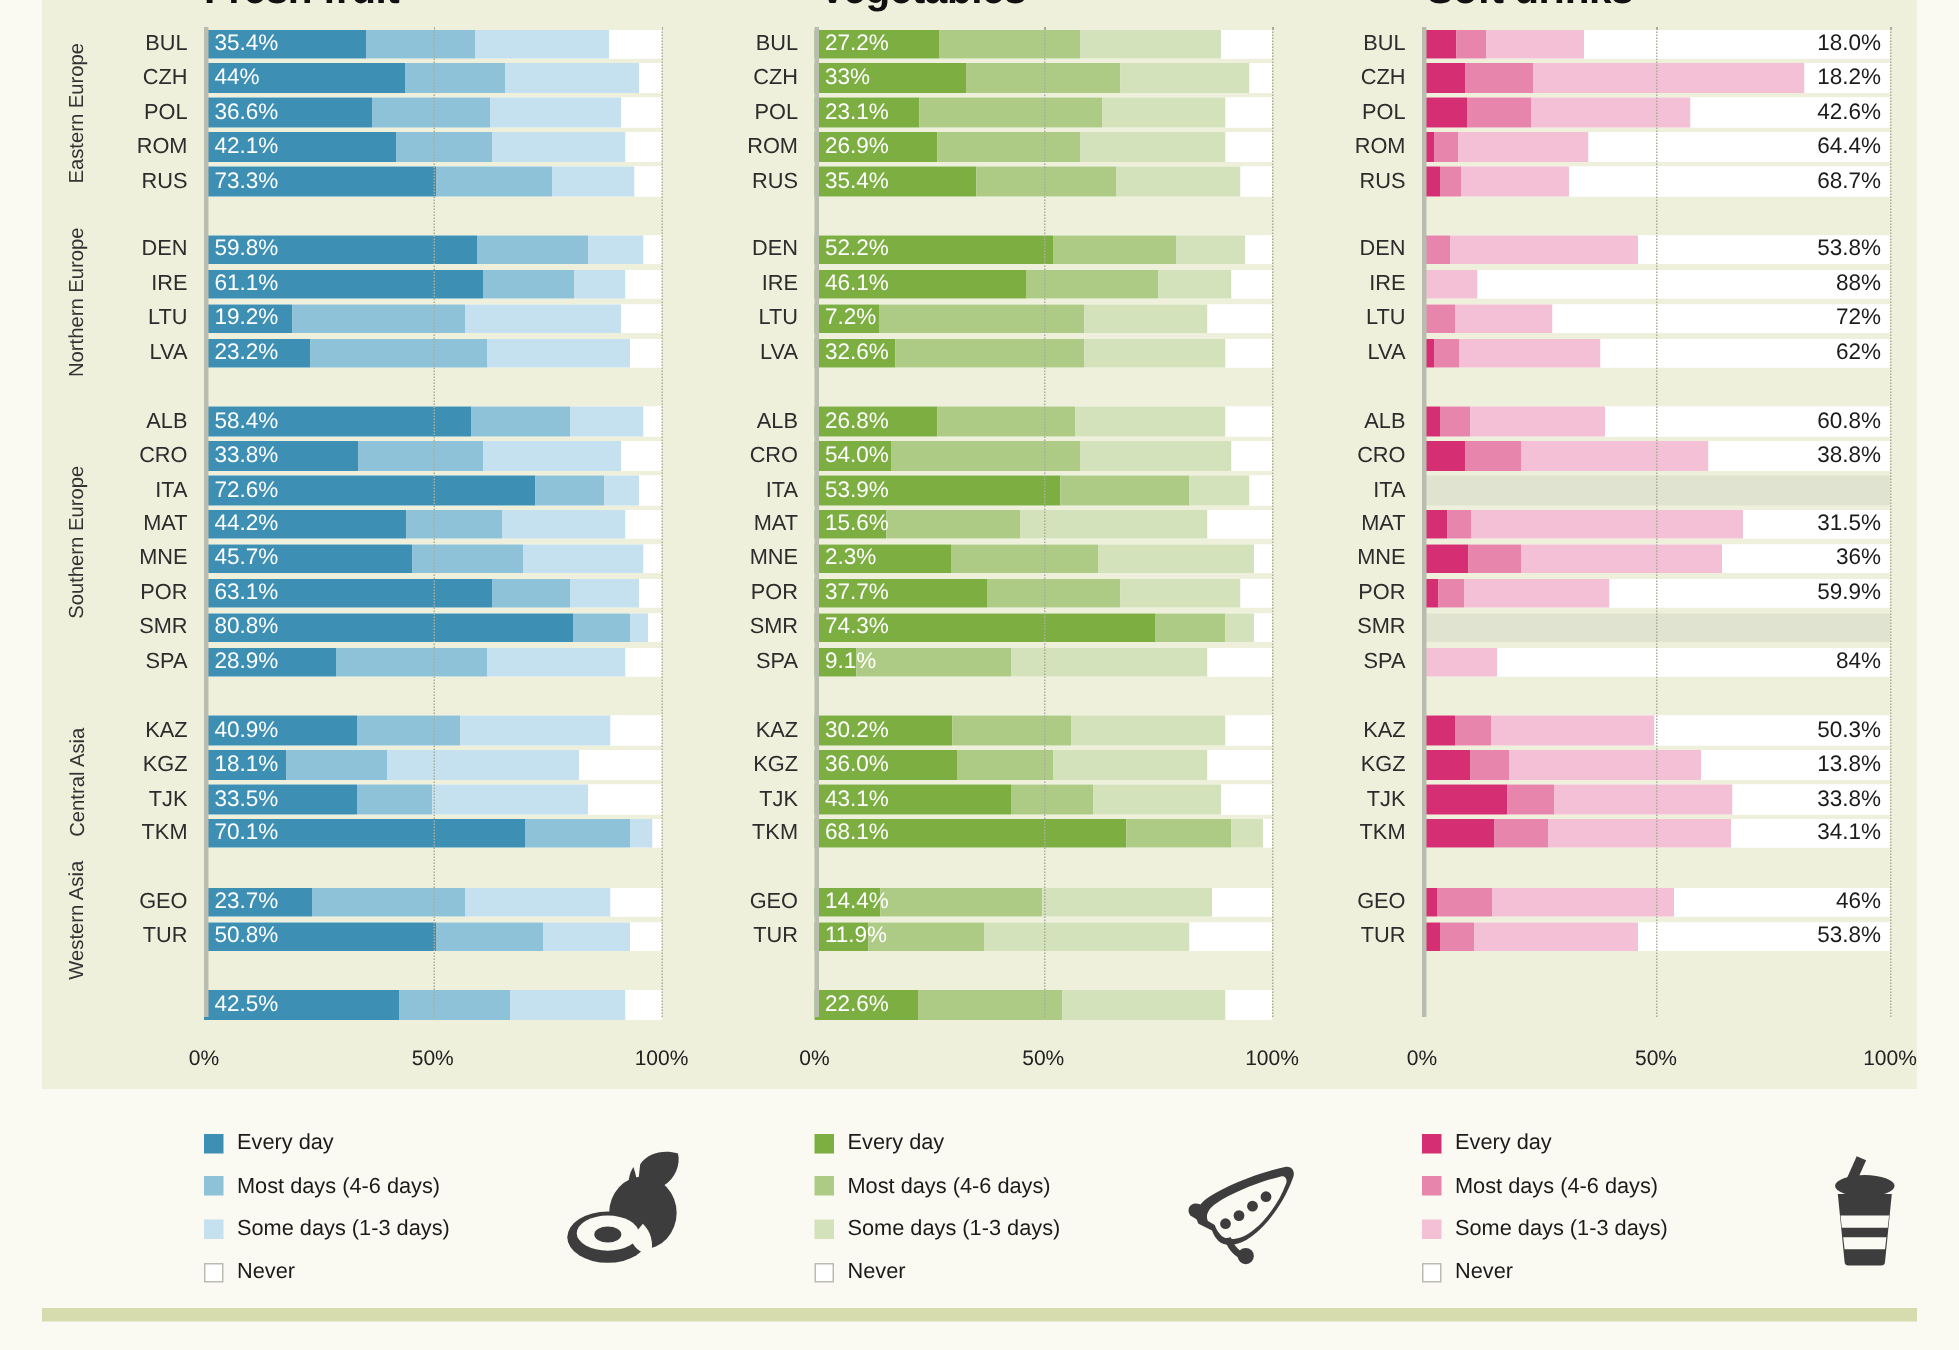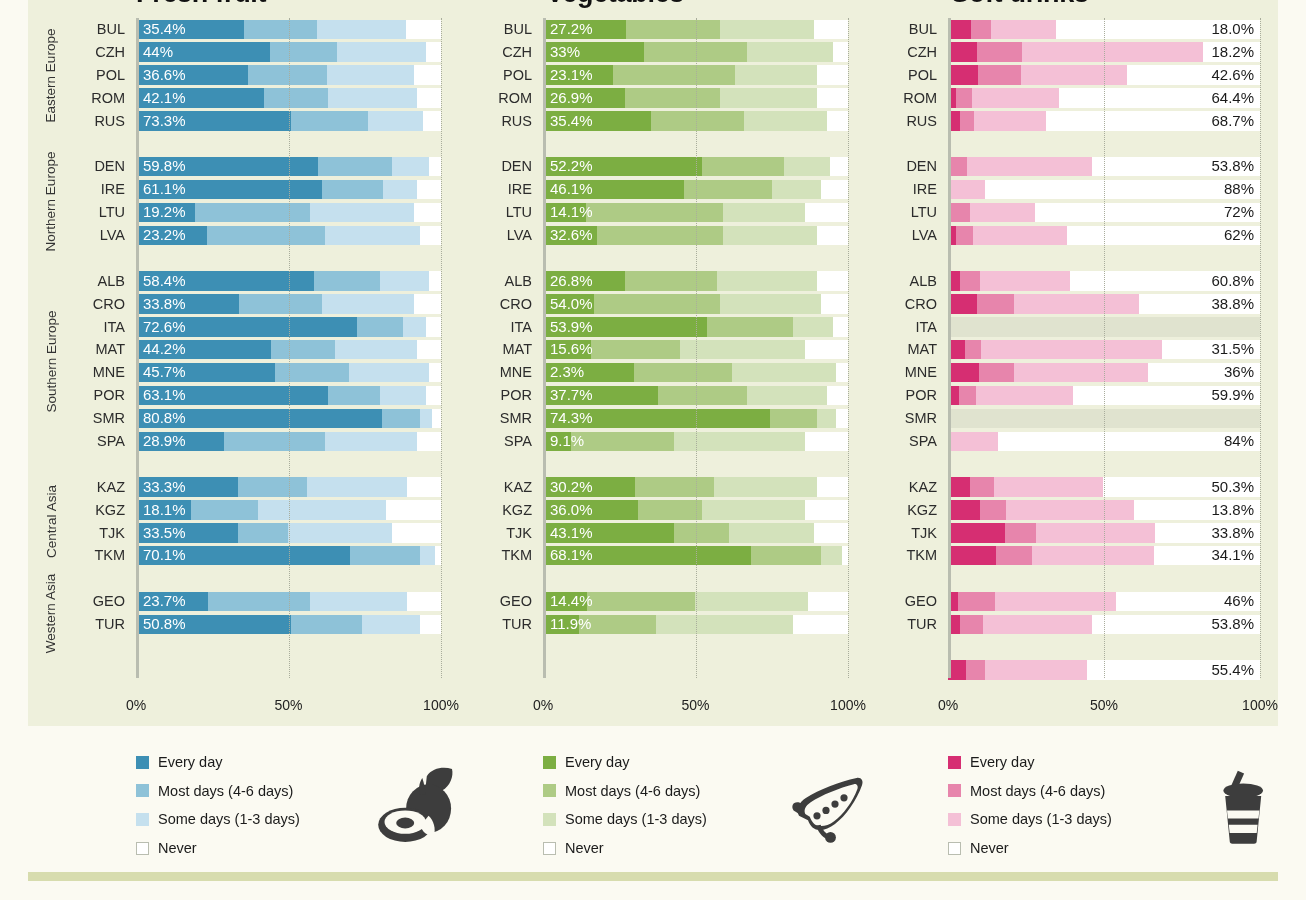--- a/index.html
+++ b/index.html
@@ -347,21 +347,21 @@
         </div>
         <div class="gap"></div>
         <div class="row">
           <div class="rowlabel">KAZ</div>
           <div class="bar">
             <div class="seg" style="width: 33.3%; background: rgb(61, 143, 180);"></div>
             <div class="seg" style="width: 22.7%; background: rgb(142, 194, 216);"></div>
             <div class="seg" style="width: 33%; background: rgb(197, 224, 238);"></div>
             <div class="seg" style="width: 11%; background: rgb(255, 255, 255);"></div>
           </div>
-          <div class="invalue">33.3%</div>
+          <div class="invalue">40.9%</div>
         </div>
         <div class="row">
           <div class="rowlabel">KGZ</div>
           <div class="bar">
             <div class="seg" style="width: 18.1%; background: rgb(61, 143, 180);"></div>
             <div class="seg" style="width: 21.9%; background: rgb(142, 194, 216);"></div>
             <div class="seg" style="width: 42%; background: rgb(197, 224, 238);"></div>
             <div class="seg" style="width: 18%; background: rgb(255, 255, 255);"></div>
           </div>
           <div class="invalue">18.1%</div>
@@ -401,20 +401,30 @@
           <div class="rowlabel">TUR</div>
           <div class="bar">
             <div class="seg" style="width: 50.8%; background: rgb(61, 143, 180);"></div>
             <div class="seg" style="width: 23.2%; background: rgb(142, 194, 216);"></div>
             <div class="seg" style="width: 19%; background: rgb(197, 224, 238);"></div>
             <div class="seg" style="width: 7%; background: rgb(255, 255, 255);"></div>
           </div>
           <div class="invalue">50.8%</div>
         </div>
         <div class="gap"></div>
+        <div class="row">
+          <div class="rowlabel"></div>
+          <div class="bar">
+            <div class="seg" style="width: 42.5%; background: rgb(61, 143, 180);"></div>
+            <div class="seg" style="width: 24.5%; background: rgb(142, 194, 216);"></div>
+            <div class="seg" style="width: 25%; background: rgb(197, 224, 238);"></div>
+            <div class="seg" style="width: 8%; background: rgb(255, 255, 255);"></div>
+          </div>
+          <div class="invalue">42.5%</div>
+        </div>
         <div class="axis-base" style="height: 660px;"></div>
         <div class="gridline g50" style="height: 660px;"></div>
         <div class="gridline g100" style="height: 660px;"></div>
         <div class="ticks">
           <div class="tick t0">0%</div>
           <div class="tick t50">50%</div>
           <div class="tick t100">100%</div>
         </div>
       </div>
       <div class="legend">
@@ -523,21 +533,21 @@
           <div class="invalue">46.1%</div>
         </div>
         <div class="row">
           <div class="rowlabel">LTU</div>
           <div class="bar">
             <div class="seg" style="width: 14.1%; background: rgb(124, 174, 66);"></div>
             <div class="seg" style="width: 44.9%; background: rgb(174, 203, 133);"></div>
             <div class="seg" style="width: 27%; background: rgb(211, 226, 187);"></div>
             <div class="seg" style="width: 14%; background: rgb(255, 255, 255);"></div>
           </div>
-          <div class="invalue">14.1%</div>
+          <div class="invalue">7.2%</div>
         </div>
         <div class="row">
           <div class="rowlabel">LVA</div>
           <div class="bar">
             <div class="seg" style="width: 17.8%; background: rgb(124, 174, 66);"></div>
             <div class="seg" style="width: 41.2%; background: rgb(174, 203, 133);"></div>
             <div class="seg" style="width: 31%; background: rgb(211, 226, 187);"></div>
             <div class="seg" style="width: 10%; background: rgb(255, 255, 255);"></div>
           </div>
           <div class="invalue">32.6%</div>
@@ -679,20 +689,30 @@
           <div class="rowlabel">TUR</div>
           <div class="bar">
             <div class="seg" style="width: 11.9%; background: rgb(124, 174, 66);"></div>
             <div class="seg" style="width: 25.1%; background: rgb(174, 203, 133);"></div>
             <div class="seg" style="width: 45%; background: rgb(211, 226, 187);"></div>
             <div class="seg" style="width: 18%; background: rgb(255, 255, 255);"></div>
           </div>
           <div class="invalue">11.9%</div>
         </div>
         <div class="gap"></div>
+        <div class="row">
+          <div class="rowlabel"></div>
+          <div class="bar">
+            <div class="seg" style="width: 22.6%; background: rgb(124, 174, 66);"></div>
+            <div class="seg" style="width: 31.4%; background: rgb(174, 203, 133);"></div>
+            <div class="seg" style="width: 36%; background: rgb(211, 226, 187);"></div>
+            <div class="seg" style="width: 10%; background: rgb(255, 255, 255);"></div>
+          </div>
+          <div class="invalue">22.6%</div>
+        </div>
         <div class="axis-base" style="height: 660px;"></div>
         <div class="gridline g50" style="height: 660px;"></div>
         <div class="gridline g100" style="height: 660px;"></div>
         <div class="ticks">
           <div class="tick t0">0%</div>
           <div class="tick t50">50%</div>
           <div class="tick t100">100%</div>
         </div>
       </div>
       <div class="legend">
@@ -947,30 +967,20 @@
           <div class="rowlabel">TUR</div>
           <div class="bar">
             <div class="seg" style="width: 4%; background: rgb(214, 46, 114);"></div>
             <div class="seg" style="width: 7.2%; background: rgb(231, 133, 172);"></div>
             <div class="seg" style="width: 35%; background: rgb(244, 192, 214);"></div>
             <div class="seg" style="width: 53.8%; background: rgb(255, 255, 255);"></div>
           </div>
           <div class="outvalue">53.8%</div>
         </div>
         <div class="gap"></div>
-        <div class="row">
-          <div class="rowlabel"></div>
-          <div class="bar">
-            <div class="seg" style="width: 5.8%; background: rgb(214, 46, 114);"></div>
-            <div class="seg" style="width: 6.2%; background: rgb(231, 133, 172);"></div>
-            <div class="seg" style="width: 32.6%; background: rgb(244, 192, 214);"></div>
-            <div class="seg" style="width: 55.4%; background: rgb(255, 255, 255);"></div>
-          </div>
-          <div class="outvalue">55.4%</div>
-        </div>
         <div class="axis-base" style="height: 660px;"></div>
         <div class="gridline g50" style="height: 660px;"></div>
         <div class="gridline g100" style="height: 660px;"></div>
         <div class="ticks">
           <div class="tick t0">0%</div>
           <div class="tick t50">50%</div>
           <div class="tick t100">100%</div>
         </div>
       </div>
       <div class="legend">

